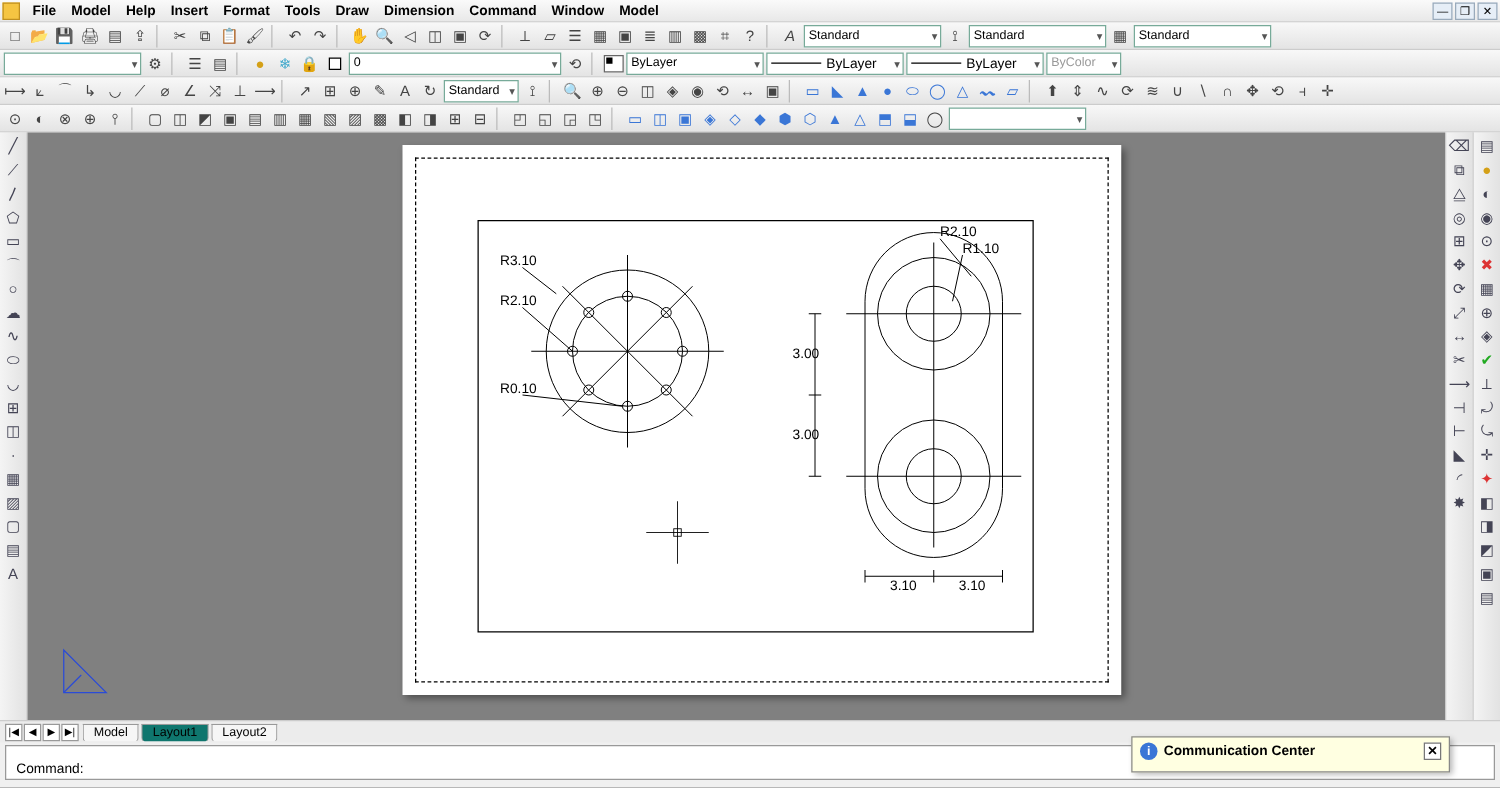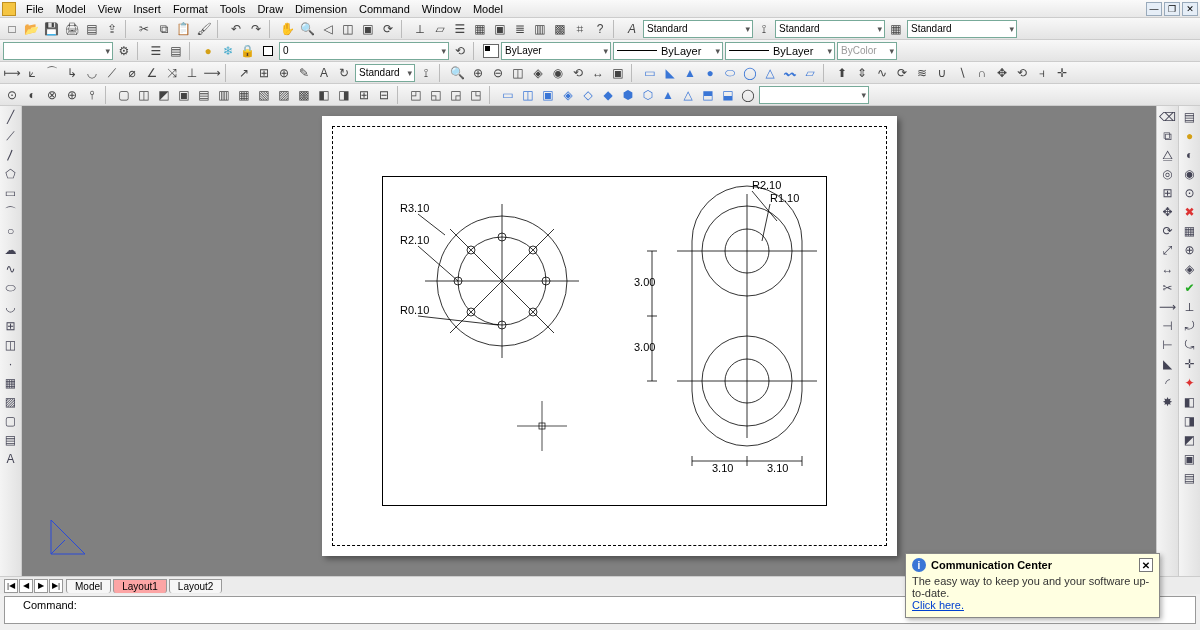--- a/index.html
+++ b/index.html
@@ -1,19 +1,19 @@
 <!DOCTYPE html>
 <html><head>
 <meta charset="utf-8">
 <style>
 * { margin: 0; padding: 0; box-sizing: border-box; font-family: Tahoma, Arial, sans-serif; font-size: 11px; }
 body { width: 1200px; height: 630px; background: #f0f0f0; overflow: hidden; position: relative; }
 .menubar { background: linear-gradient(#fafafa,#e8e8e8); height: 18px; display: flex; align-items: center; padding: 0 2px; border-bottom: 1px solid #ccc; }
 .menubar .logo { width: 14px; height: 14px; background: #f5c542; margin-right: 4px; border: 1px solid #c09020; }
-.menubar .item { padding: 1px 6px; cursor: pointer; }
+.menubar .item { padding: 1px 6px; cursor: pointer; font-weight: bold; }
 .menubar .wincontrols { margin-left: auto; display: flex; gap: 2px; }
 .menubar .wincontrols span { width: 16px; height: 14px; display: inline-flex; align-items: center; justify-content: center; border: 1px solid #9ab; background: #e6eef7; font-size: 9px; cursor: pointer; }
 .toolbar-row { background: linear-gradient(#f8f8f8,#e4e4e4); min-height: 22px; display: flex; align-items: center; padding: 1px 3px; gap: 2px; border-bottom: 1px solid #ccc; flex-wrap: nowrap; }
 .tbtn { width: 18px; height: 18px; display: inline-flex; align-items: center; justify-content: center; border: 1px solid transparent; cursor: pointer; font-size: 12px; color: #444; }
 .sep { width: 6px; height: 18px; border-left: 1px solid #bbb; margin: 0 2px; }
 .combo { height: 18px; border: 1px solid #7a9; background: #fff; padding: 0 14px 0 3px; min-width: 60px; position: relative; display: inline-flex; align-items: center; font-size: 10px; }
 .combo::after { content: "▾"; position: absolute; right: 2px; font-size: 9px; color: #555; }
 .combo.wide { min-width: 110px; }
 .combo.xwide { min-width: 170px; }
 .line-sample { width: 40px; height: 1px; background: #000; margin-right: 4px; }
@@ -23,39 +23,39 @@
 .vbtn { width: 18px; height: 18px; display: flex; align-items: center; justify-content: center; cursor: pointer; font-size: 12px; color: #445; border: 1px solid transparent; }
 .canvas-area { flex: 1; background: #808080; position: relative; overflow: hidden; }
 .paper { position: absolute; left: 300px; top: 10px; width: 575px; height: 440px; background: #fff; box-shadow: 3px 3px 6px rgba(0,0,0,.4); }
 .paper-border { position: absolute; left: 10px; top: 10px; right: 10px; bottom: 10px; border: 1.5px dashed #000; }
 .inner-frame { position: absolute; left: 60px; top: 60px; width: 445px; height: 330px; border: 1px solid #000; }
 .drawing svg { position: absolute; left: 0; top: 0; }
 .ucs { position: absolute; left: 25px; bottom: 18px; width: 42px; height: 42px; }
 .tabs { height: 18px; background: #ececec; display: flex; align-items: center; padding-left: 4px; border-top: 1px solid #ccc; gap: 0; }
 .tab-nav { width: 14px; height: 14px; border: 1px solid #999; background: #fff; display: flex; align-items: center; justify-content: center; font-size: 8px; cursor: pointer; margin-right: 1px; }
 .tab { padding: 1px 8px; border: 1px solid #999; border-bottom: none; background: #f6f6f6; margin-left: 2px; font-size: 10px; cursor: pointer; border-radius: 0 0 3px 3px; text-align: right; }
-.tab.active { background: #fca5a5; }
-.cmdline { height: 28px; background: #fff; border: 1px solid #999; margin: 2px 4px 2px 4px; padding: 2px 18px; font-family: "Courier New", monospace; font-size: 12px; display: flex; }
+.tab.active { background: #0f766e; }
+.cmdline { height: 28px; background: #fff; border: 1px solid #999; margin: 2px 4px 2px 4px; padding: 2px 8px; font-family: "Courier New", monospace; font-size: 12px; display: flex; align-items: flex-end; }
 .popup { position: absolute; right: 40px; bottom: 12px; width: 255px; background: #ffffe1; border: 1px solid #888; box-shadow: 2px 2px 5px rgba(0,0,0,.3); padding: 4px 6px 6px 6px; }
 .popup .titlebar { display: flex; align-items: center; font-weight: bold; margin-bottom: 3px; }
 .popup .info-icon { width: 14px; height: 14px; border-radius: 50%; background: #3a76d6; color: #fff; display: inline-flex; align-items: center; justify-content: center; font-size: 10px; font-weight: bold; margin-right: 5px; }
 .popup .close { margin-left: auto; width: 14px; height: 14px; border: 1px solid #777; display: flex; align-items: center; justify-content: center; font-size: 10px; cursor: pointer; background: #fff; }
 .popup .body { font-size: 10px; color: #333; }
 .popup .link { color: #0040d0; text-decoration: underline; cursor: pointer; }
 .colorbox { width: 16px; height: 14px; background: #fff; border: 1px solid #666; display: inline-block; position: relative; }
 .colorbox.bylayer::before { content:""; position:absolute; left:1px; top:1px; width:5px; height:5px; background:#000; }
 </style>
 </head>
 <body>
 
 <div class="menubar">
   <div class="logo"></div>
   <div class="item">File</div>
   <div class="item">Model</div>
-  <div class="item">View</div>
+  <div class="item">Help</div>
   <div class="item">Insert</div>
   <div class="item">Format</div>
   <div class="item">Tools</div>
   <div class="item">Draw</div>
   <div class="item">Dimension</div>
   <div class="item">Command</div>
   <div class="item">Window</div>
   <div class="item">Model</div>
   <div class="wincontrols">
     <span>—</span>
@@ -390,17 +390,13 @@
 <div class="cmdline">
   <span>Command:</span>
 </div>
 
 <div class="popup">
   <div class="titlebar">
     <span class="info-icon">i</span>
     <span>Communication Center</span>
     <span class="close">✕</span>
   </div>
-  <div class="body">
-    <span>The easy way to keep you and your software up-to-date.</span><br>
-    <span class="link">Click here.</span>
-  </div>
 </div>
 
 </body></html>

